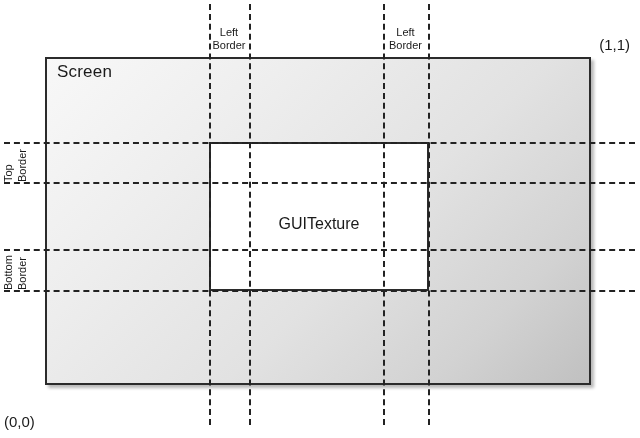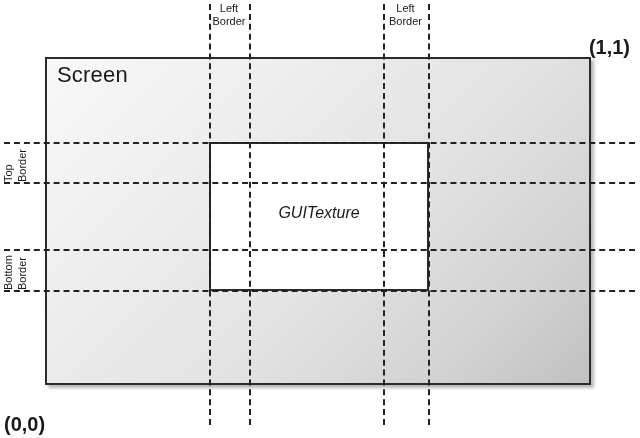--- a/index.html
+++ b/index.html
@@ -30,45 +30,44 @@
     height: 328px;
     border: 2px solid #2b2b2b;
     box-sizing: border-box;
     background: linear-gradient(135deg, #f8f8f8 0%, #eeeeee 28%, #e2e2e2 58%, #d2d2d2 82%, #c0c0c0 100%);
     box-shadow: 3px 3px 3px rgba(0,0,0,0.28);
   }
   .screen-label {
     position: absolute;
     left: 57px;
     top: 62px;
-    font-size: 22px;
+    font-size: 17px;
     letter-spacing: 0.2px;
     white-space: nowrap;
   }
 
   
   .texture-rect {
     position: absolute;
     left: 209px;
     top: 142px;
     width: 220px;
     height: 149px;
     border: 2px solid #2b2b2b;
     box-sizing: border-box;
     background: #ffffff;
   }
   .texture-label {
     position: absolute;
     left: 209px;
-    top: 204px;
+    top: 215px;
     width: 220px;
     text-align: center;
     font-size: 16px;
     white-space: nowrap;
-    font-style: italic;
   }
 
   
   .vline {
     position: absolute;
     top: 4px;
     height: 421px;
     width: 0;
     border-left: 2px dashed #222222;
   }
@@ -80,36 +79,37 @@
     border-top: 2px dashed #222222;
   }
 
   
   .hlabel {
     position: absolute;
     font-size: 11px;
     line-height: 13px;
     text-align: center;
     white-space: nowrap;
+    margin-top: 24px;
   }
   .vlabel {
     position: absolute;
     font-size: 11px;
     line-height: 13px;
     white-space: nowrap;
     transform-origin: 0 0;
     transform: rotate(-90deg);
   }
   .vlabel span { display: block; }
 
   
   .coord {
     position: absolute;
-    font-size: 20px;
-    font-weight: bold;
+    font-size: 15px;
+    font-weight: normal;
     white-space: nowrap;
   }
   .coord-tr { right: 10px; top: 36px; }
   .coord-bl { left: 4px;  top: 413px; }
 </style>
 </head>
 <body>
 
 <div id="canvas">
 

